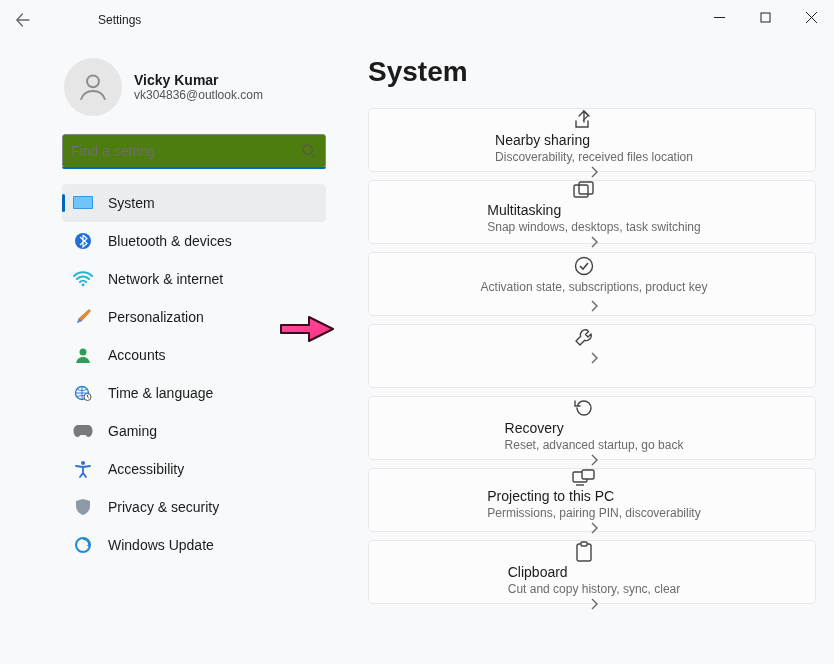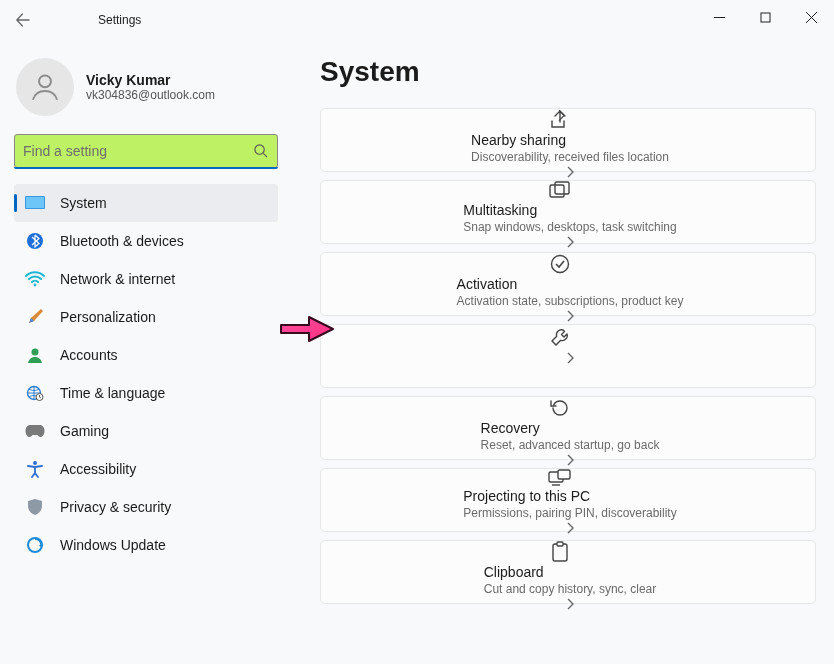--- a/index.html
+++ b/index.html
@@ -3,29 +3,29 @@
 <meta charset="utf-8">
 <style>
   * { box-sizing: border-box; }
   html, body { margin:0; padding:0; font-family: "Segoe UI", -apple-system, sans-serif; background:#fff; color:#1b1b1b; font-size:14px; }
   .window { width:834px; height:664px; position:relative; background:#f8f9fb; overflow:hidden; }
   .titlebar { height:40px; display:flex; align-items:center; padding:0 0 0 6px;gap:48px; }
   .titlebar .back { width:34px; height:34px; display:flex;align-items:center;justify-content:center; color:#666; border-radius:4px; }
   .titlebar .title { margin-left:10px; font-size:12px; color:#222; }
   .winbtns { position:absolute; top:0; right:0; display:flex; }
   .winbtn { width:46px; height:34px; display:flex; align-items:center; justify-content:center; color:#222; }
-  .content { display:flex; height:calc(100% - 40px); }
+  .content { display:flex; height:calc(100% - 40px);padding-left:48px; }
   .sidebar { width:292px; padding:14px 14px 0 14px; }
   .usercard { display:flex; align-items:center; margin:4px 0 18px 2px; }
   .avatar { width:58px; height:58px; border-radius:50%; background:#e6e6e6; display:flex;align-items:center;justify-content:center; color:#8c8c8c; }
   .userinfo { margin-left:12px; }
   .username { font-weight:600; font-size:14px; }
   .usermail { font-size:12px; color:#555; }
   .searchwrap { position:relative; margin-bottom:16px; }
-  .searchbox { width:100%; height:34px; border:1px solid #888; border-radius:3px; padding:0 32px 0 8px; font-size:14px; background:#bef264; outline:none; }
+  .searchbox { width:100%; height:34px; border:1px solid #888; border-radius:3px; padding:0 32px 0 8px; font-size:14px; background:#4d7c0f; outline:none; }
   .searchwrap::after { content:""; position:absolute; left:0; right:0; bottom:-1px; height:2px; background:#0067c0; border-radius:0 0 3px 3px; }
   .searchicon { position:absolute; right:10px; top:9px; color:#555; }
   .nav { list-style:none; margin:0; padding:0; }
   .navitem { display:flex; align-items:center; height:38px; padding:0 10px 0 10px; border-radius:4px; cursor:default; position:relative; font-size:14px; }
   .navitem.active { background:#eaecef; }
   .navitem.active::before { content:""; position:absolute; left:0; top:10px; bottom:10px; width:3px; background:#0067c0; border-radius:2px; }
   .navicon { width:22px; height:22px; margin-right:14px; display:flex;align-items:center;justify-content:center; }
   .main { flex:1; padding:10px 18px 0 28px; overflow:auto; }
   .pagetitle { font-size:28px; font-weight:600; margin:6px 0 20px 0; }
   .card { background:#fcfcfd; border:1px solid #e8e8ea; border-radius:5px; margin-bottom:8px; height:64px; display:flex; align-items:center; padding:0 14px 0 18px; cursor:default;flex-direction:column; }
@@ -233,21 +233,20 @@
       </div>
 
       <div class="card">
         <span class="cardicon">
             <svg width="22" height="22" viewBox="0 0 22 22">
               <circle cx="11" cy="11" r="8.5" fill="none" stroke="currentColor" stroke-width="1.4"></circle>
               <path d="M7 11l3 3 5-6" fill="none" stroke="currentColor" stroke-width="1.6"></path>
             </svg>
           </span>
         <div class="cardtxt">
-            <div class="cardtitle">Activation</div>
             <div class="cardsub">Activation state, subscriptions, product key</div>
           </div>
         <span class="chev"><svg width="12" height="12" viewBox="0 0 12 12">
               <path d="M4 1l5 5-5 5" fill="none" stroke="currentColor" stroke-width="1.4"></path>
             </svg></span>
       </div>
 
       <div class="card">
         <span class="cardicon">
             <svg width="22" height="22" viewBox="0 0 22 22">

